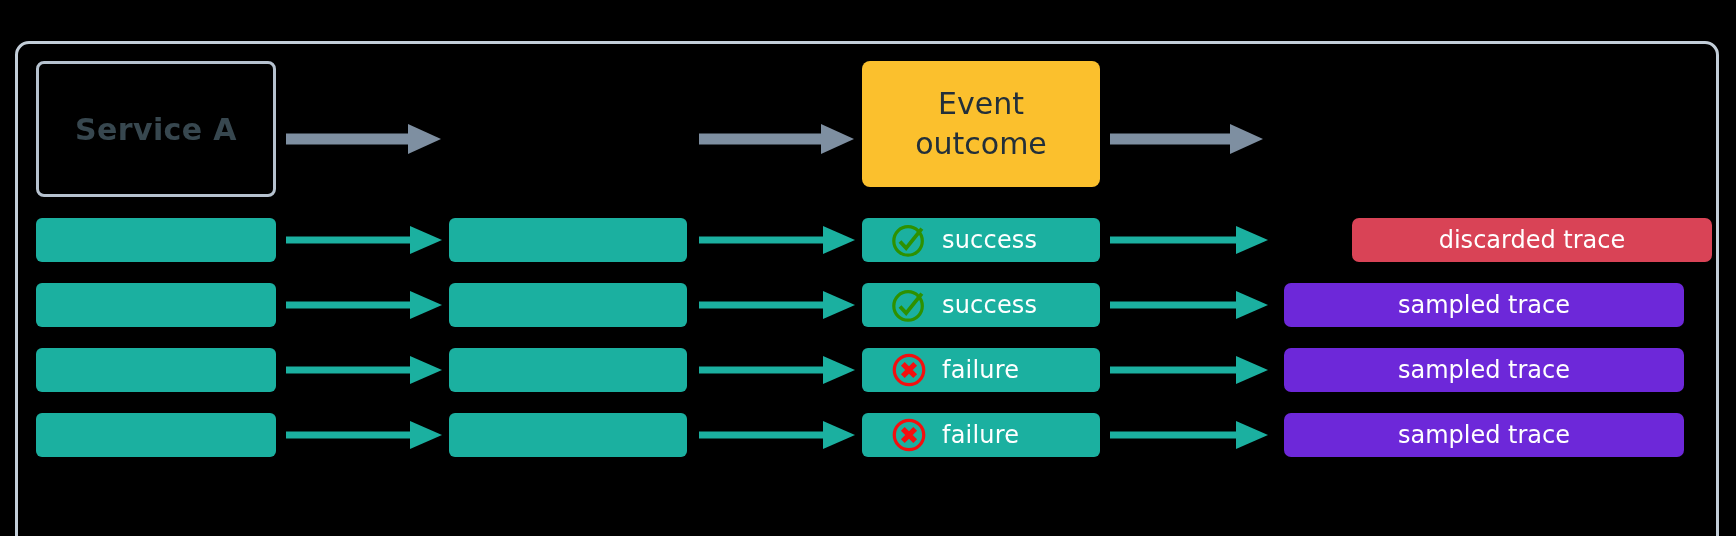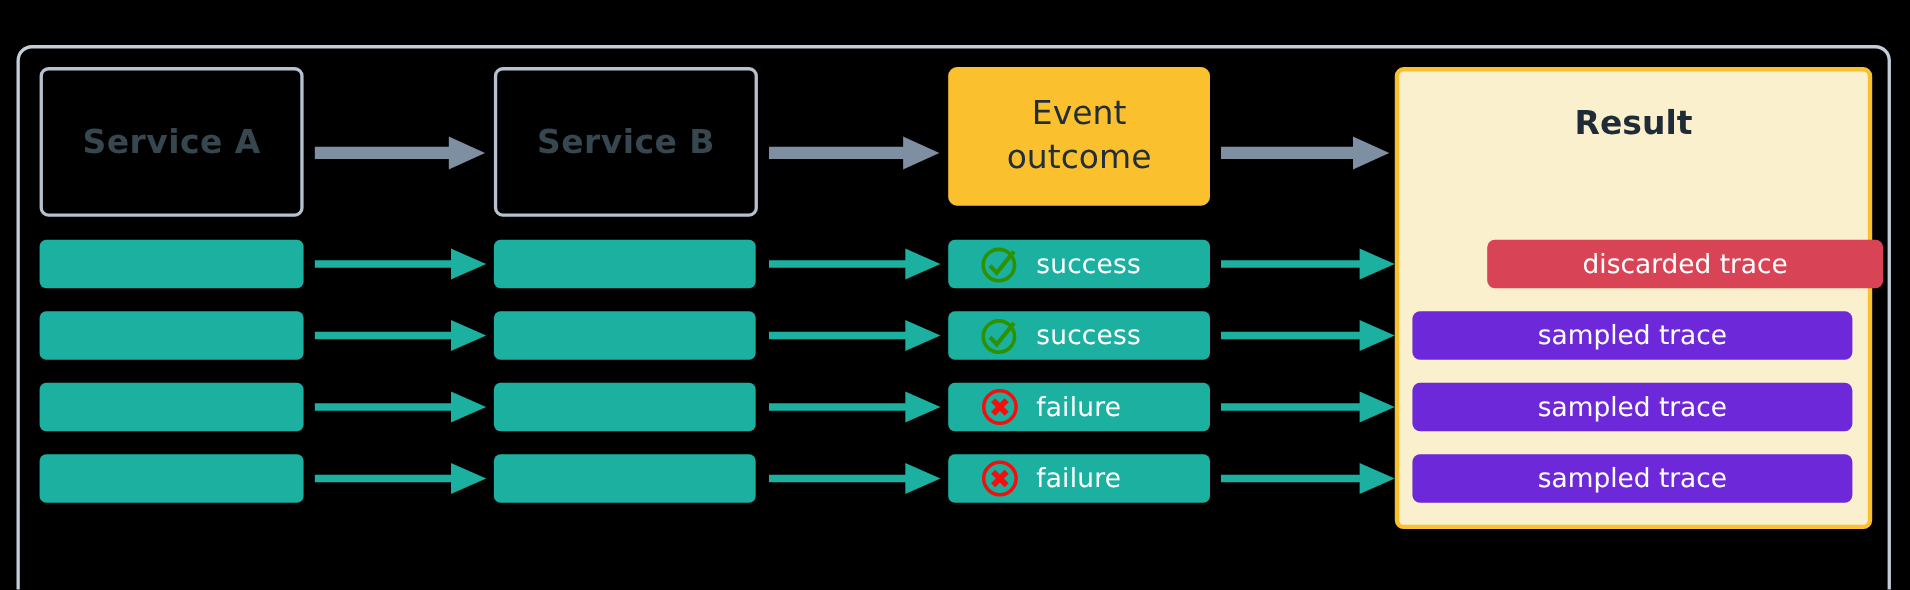--- a/index.html
+++ b/index.html
@@ -137,34 +137,28 @@
 <body>
 
 <div id="stage">
 
   <div class="outer-frame"></div>
 
   <div class="hdr-box hdr-service" style="left:36px; width:240px;">
     <span>Service A</span>
   </div>
 
-  <div class="hdr-box hdr-service" style="left:449px; width:240px;">
-    <span>Service B</span>
-  </div>
 
   <div class="hdr-box hdr-event" style="left:862px; width:238px;">
     <div>
       <div>Event</div>
       <div>outcome</div>
     </div>
   </div>
 
-  <div class="result-panel">
-    <div class="result-title">Result</div>
-  </div>
 
   <svg class="arrow" style="left:286px; top:90px;" width="160" height="40">
     <line x1="0" y1="20" x2="128" y2="20" stroke="#7e8fa1" stroke-width="11"></line>
     <polygon points="122,5 155,20 122,35" fill="#7e8fa1"></polygon>
   </svg>
 
   <svg class="arrow" style="left:699px; top:90px;" width="160" height="40">
     <line x1="0" y1="20" x2="128" y2="20" stroke="#7e8fa1" stroke-width="11"></line>
     <polygon points="122,5 155,20 122,35" fill="#7e8fa1"></polygon>
   </svg>

